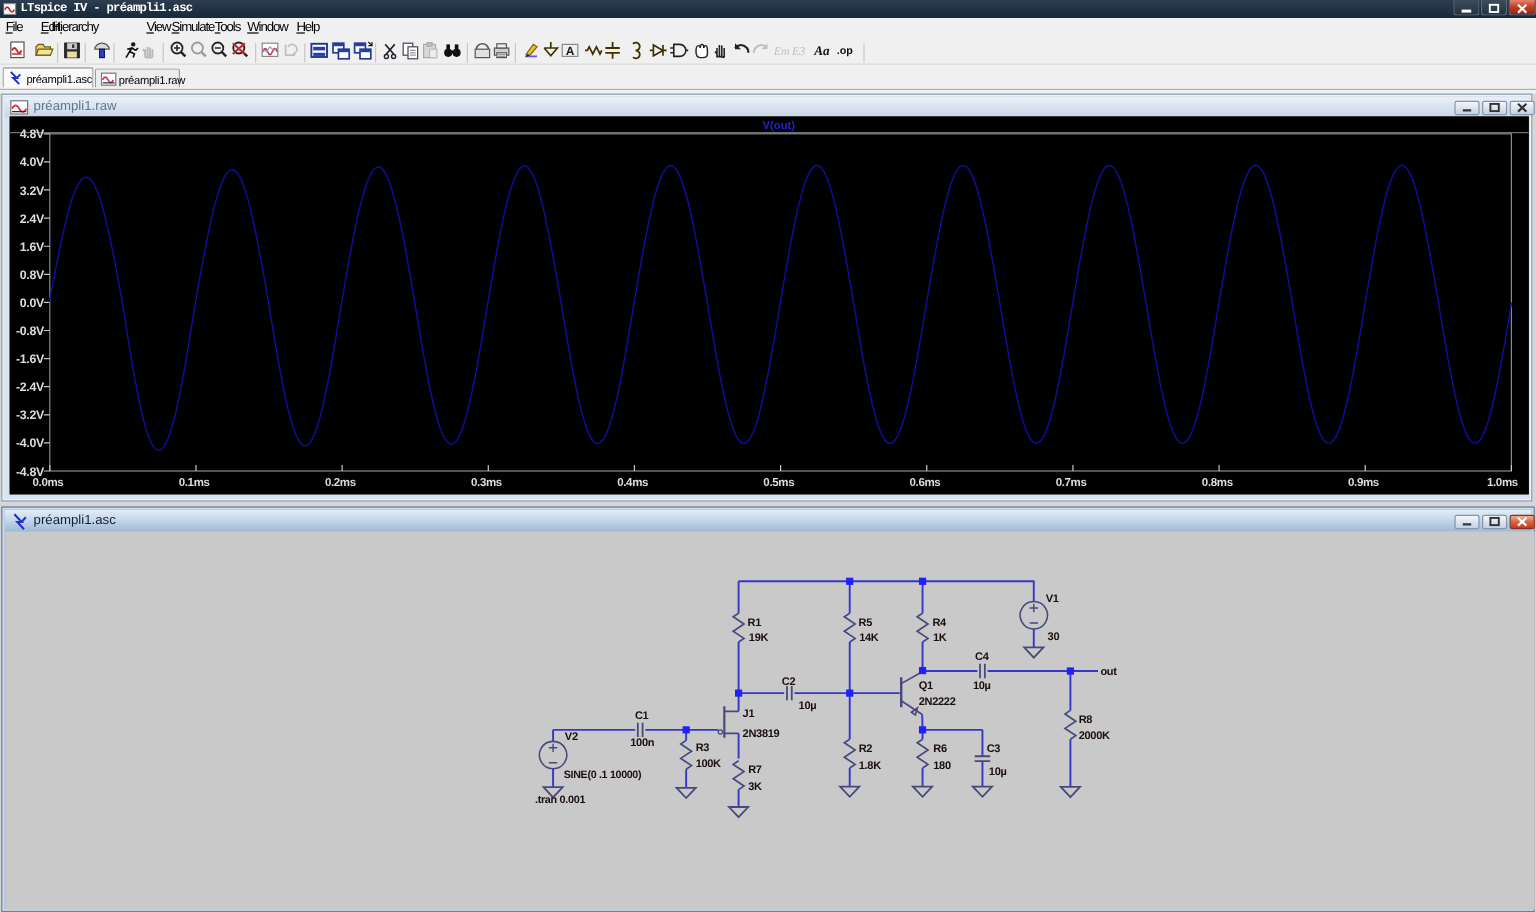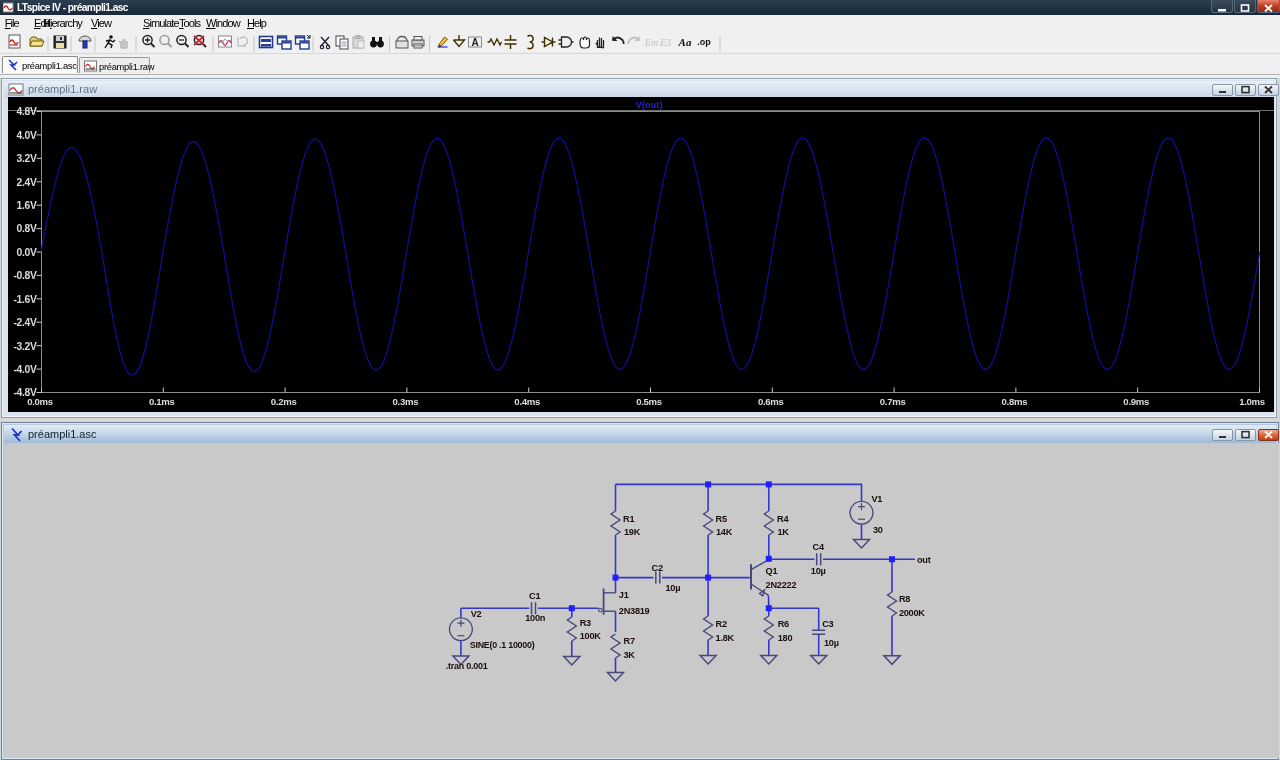--- a/index.html
+++ b/index.html
@@ -1,18 +1,18 @@
 <!DOCTYPE html>
 <html><head><meta charset="utf-8"><title>LTspice IV</title>
 <style>
 html,body{margin:0;padding:0;}
 body{width:1280px;height:760px;overflow:hidden;position:relative;
  font-family:"Liberation Sans",sans-serif;background:#d6d6d6;}
 #titlebar{position:absolute;left:0;top:0;width:1280px;height:15px;
- background:linear-gradient(180deg,#2c3e50 0%,#223346 45%,#1a2939 100%);}
+ background:linear-gradient(180deg,#2c3e50 0%,#223346 45%,#1a2939 100%);font-family:Liberation Mono, monospace;}
 #titlebar .ttext{position:absolute;left:17px;top:1.5px;font-size:10.2px;font-weight:bold;color:#fff;letter-spacing:-0.6px;}
 #titlebar .ticon{position:absolute;left:3px;top:2px;width:11px;height:11px;}
 .wbtn{position:absolute;top:0;height:13px;border:1px solid #5a6a7a;border-top:none;border-radius:0 0 3px 3px;box-sizing:border-box;}
 #btnmin{left:1211px;width:22px;background:linear-gradient(180deg,#3d4d5d,#23333f);}
 #btnmax{left:1234px;width:22px;background:linear-gradient(180deg,#3d4d5d,#23333f);}
 #btncls{left:1257px;width:23px;background:linear-gradient(180deg,#e8846f,#c14328 45%,#8f2817);}
 #menubar{position:absolute;left:0;top:15px;width:1280px;height:15px;background:#f0f0f0;}
 #menubar span{position:absolute;top:2px;font-size:11px;letter-spacing:-0.9px;color:#000;}
 #toolbar{position:absolute;left:0;top:30px;width:1280px;height:24px;background:#f0f0f0;border-bottom:1px solid #d8d8d8;box-sizing:border-box;}
 #tabbar{position:absolute;left:0;top:54px;width:1280px;height:24px;background:#f0f0f0;}
@@ -49,21 +49,21 @@
         <rect x="6.5" y="3" width="7" height="6" fill="none" stroke="#fff" stroke-width="1.6"></rect>
       </svg></div>
  <div class="wbtn" id="btncls"><svg width="21" height="12">
         <path d="M7 3 L14 9.5 M14 3 L7 9.5" stroke="#fff" stroke-width="1.8"></path>
       </svg></div>
 </div>
 <div id="menubar">
     <span style="left:4.7px"><u>F</u>ile</span>
     <span style="left:34px"><u>E</u>dit</span>
     <span style="left:43px">H<u>i</u>erarchy</span>
-    <span style="left:91px"><u>V</u>iew</span>
+    <span style="left:122px"><u>V</u>iew</span>
     <span style="left:143px"><u>S</u>imulate</span>
     <span style="left:179px"><u>T</u>ools</span>
     <span style="left:206px"><u>W</u>indow</span>
     <span style="left:247px"><u>H</u>elp</span>
   </div>
 <div id="toolbar"><svg width="1280" height="24">
       <g transform="translate(7,4)">
         <rect x="2" y="1" width="11" height="13" fill="#fff" stroke="#555"></rect>
         <path d="M3 8 q2 -4 4 0 t4 0" stroke="#cc2222" fill="none" stroke-width="1.6"></path>
         <path d="M3 11 h8" stroke="#cc2222" stroke-width="1.2"></path>

